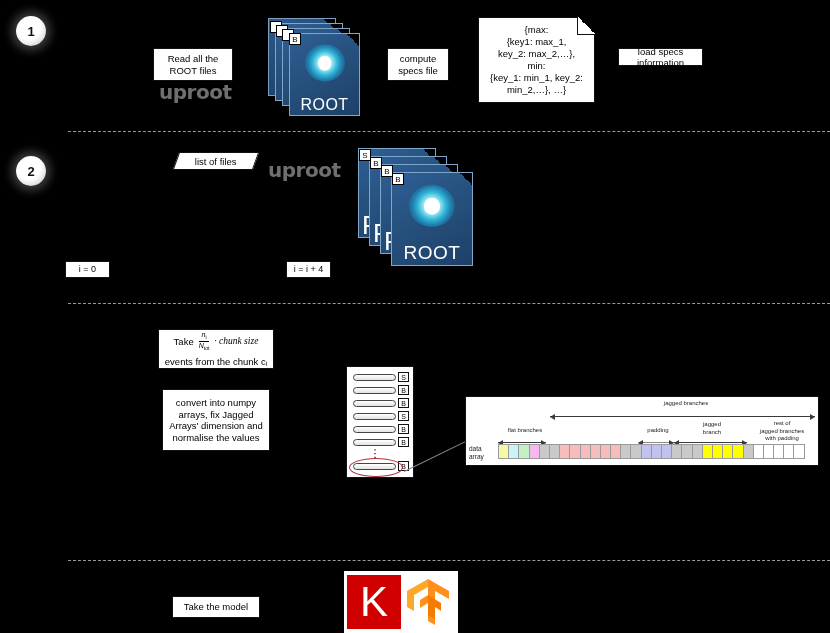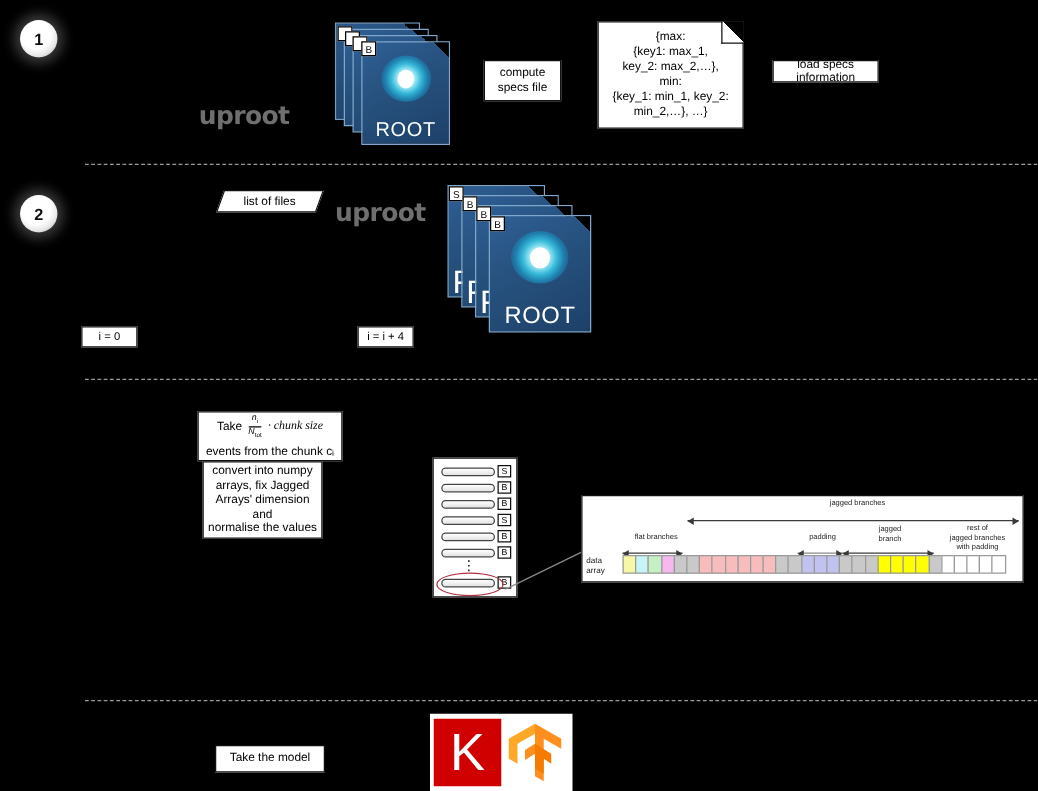--- a/index.html
+++ b/index.html
@@ -266,20 +266,24 @@
 </style>
 </head>
 <body>
 
 <div id="stage">
 
   <div class="abs step-circle" style="left:16px; top:16px;">
     <span>1</span>
   </div>
 
+  <div class="abs box" id="b-read" style="left:153px; top:48px; width:80px; height:33px;">
+    <span style="white-space:pre-line">Read all the
+ROOT files</span>
+  </div>
 
   <div class="abs uproot" style="left:159px; top:80px;">
     <span>uproot</span>
   </div>
 
   <div class="abs" style="left:268px; top:18px; width:96px; height:100px;">
     <div class="rootfile" style="left:0px;  top:0px;  width:68px; height:78px; opacity:0.95;">
         <div class="splash"></div>
         <div class="blob"></div>
         <div class="corner"></div>
@@ -386,21 +390,21 @@
       <span>Take</span>
       <span style="display:inline-flex; flex-direction:column; align-items:center; line-height:7px; font-size:7px;">
         <span style="border-bottom:1px solid #000; padding:0 2px;"><i>n</i><sub style="font-size:5px">i</sub></span>
         <span style="padding:0 2px;"><i>N</i><sub style="font-size:5px">tot</sub></span>
       </span>
       <span style="font-style:italic; font-family:'Liberation Serif', serif;">· chunk size</span>
     </div>
     <div style="margin-top:3px; font-size:9.5px;">events from the chunk cᵢ</div>
   </div>
 
-  <div class="abs box" style="left:162px; top:369px; width:96px; height:62px;">
+  <div class="abs box" style="left:162px; top:389px; width:108px; height:62px;">
     <span style="white-space:pre-line">convert into numpy
 arrays, fix Jagged
 Arrays' dimension and
 normalise the values</span>
   </div>
 
 
 
   <div class="branchpanel" style="left:346px; top:366px; width:68px; height:112px;">
     <div class="branchrow" style="left:6px; right:4px; top:6px;">

